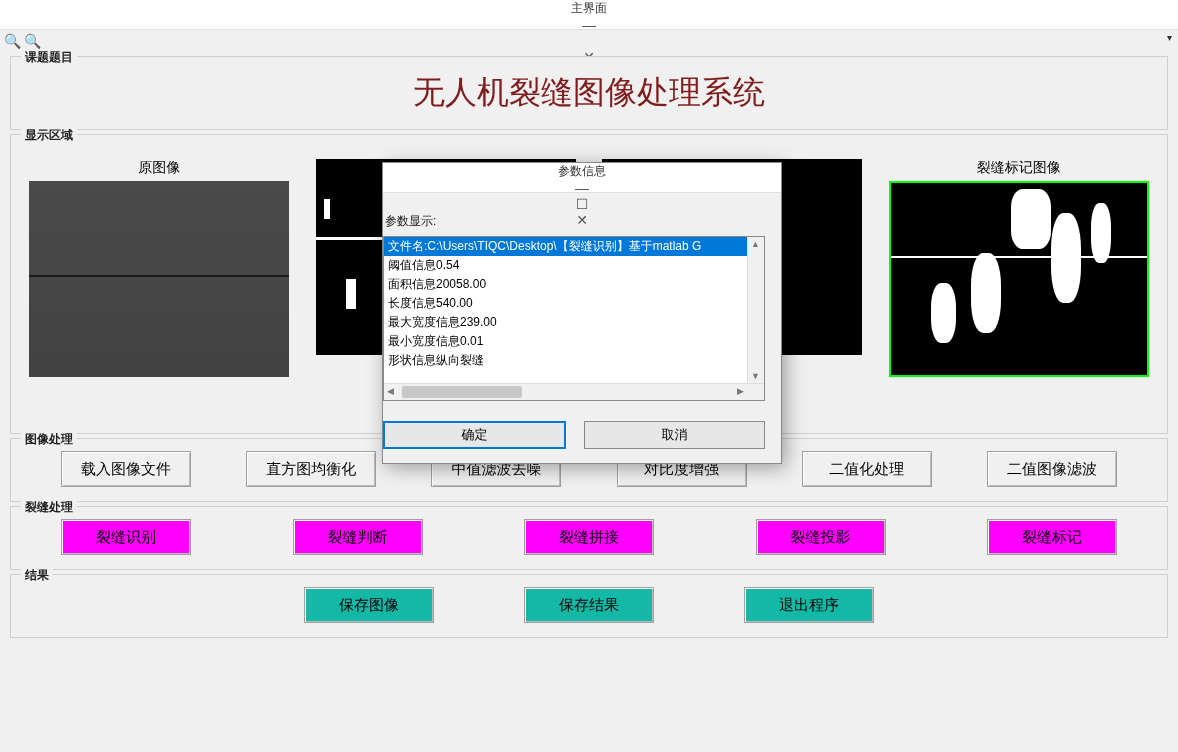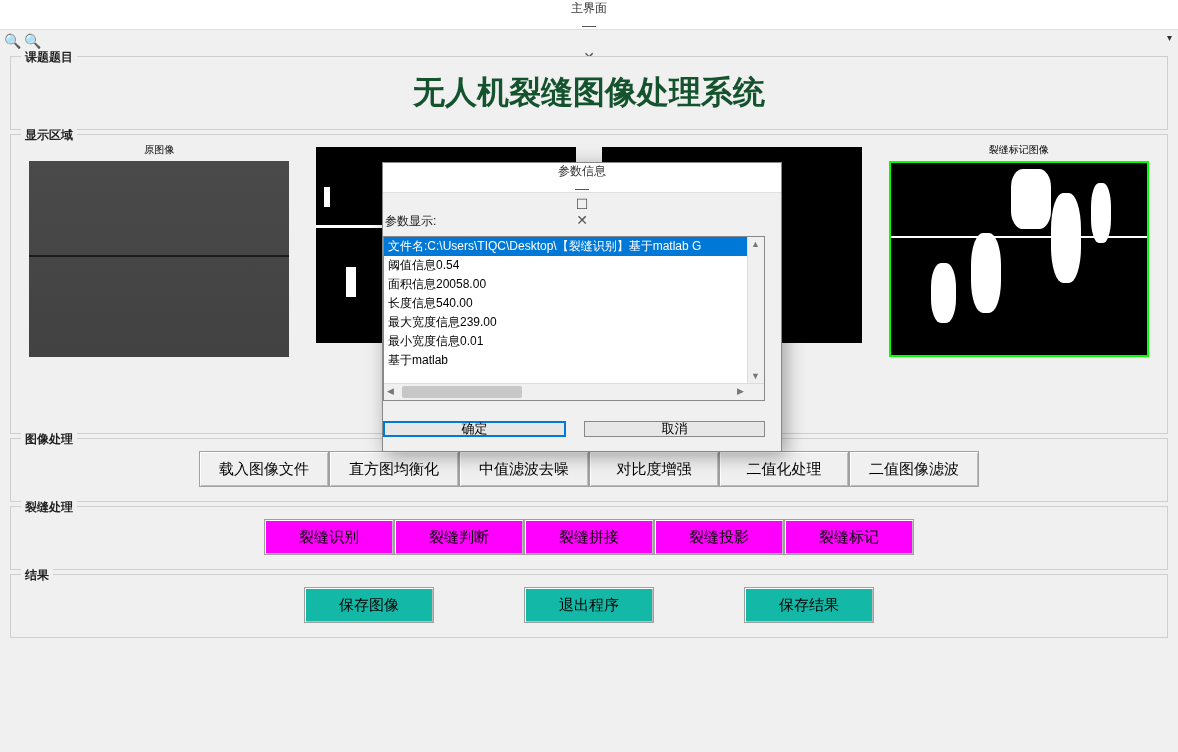--- a/index.html
+++ b/index.html
@@ -67,48 +67,47 @@
     font-weight:bold;
     font-size:12px;
     color:#222;
   }
 
   .app-title {
     text-align:center;
     font-family: "SimSun", serif;
     font-size:32px;
     padding:6px 0 4px 0;
-    color:#14532d;
-    font-weight:bold;
+    color:#7f1d1d;
   }
 
   .display-row { display:flex; gap:10px; align-items:flex-start; }
   .display-col { flex:1; text-align:center; }
-  .display-label { font-size:10px; margin-bottom:4px;}
+  .display-label { font-size:14px; margin-bottom:4px;margin-top:16px;}
   .img-box {
     width: 260px; height: 196px;
     background:#000;
     margin:0 auto;
     position:relative;
     overflow:hidden;
   }
   .img-box.lime-border { border:2px solid #00ff00; }
   .img-box.gray {
     background: linear-gradient(180deg,#4a4a4a 0%,#424242 100%);
   }
   .crack-line-h {
     position:absolute;left:0;right:0;top:48%;
     height:2px;background:#1a1a1a;
   }
   .crack-line-w {
     position:absolute;left:0;right:0;top:40%;
     height:3px;background:#fff;
   }
   .crack-blob { position:absolute;background:#fff; }
-  .btn-row { display:flex; justify-content:center; padding:4px 40px; }
+  .btn-row { display:flex; justify-content:space-between; padding:4px 40px; }
   .btn {
     min-width:130px;height:36px;
     background:#f0f0f0;
     border:1px solid #a0a0a0;
     display:flex;align-items:center;justify-content:center;
     font-size:15px;
     box-shadow: 1px 1px 0 #fff inset, -1px -1px 0 #bbb inset;
     cursor:pointer;
   }
   .btn.magenta { background:#ff00ff; }
@@ -145,21 +144,21 @@
   .dialog .scroll-v::before{content:"▲";position:absolute;top:2px;left:3px;font-size:9px;color:#777;}
   .dialog .scroll-v::after{content:"▼";position:absolute;bottom:2px;left:3px;font-size:9px;color:#777;}
   .dialog .scroll-h {
     position:absolute;left:0;right:0;bottom:0;height:17px;background:#f0f0f0;border-top:1px solid #ddd;
   }
   .dialog .scroll-h::before{content:"◀";position:absolute;left:3px;top:2px;font-size:9px;color:#777;}
   .dialog .scroll-h::after{content:"▶";position:absolute;right:20px;top:2px;font-size:9px;color:#777;}
   .dialog .scroll-h .thumb{position:absolute;left:18px;top:2px;width:120px;height:12px;background:#c7c7c7;border-radius:2px;}
   .dialog .btns { display:flex; gap:18px; margin-top:20px; }
   .dialog .dbtn {
-    flex:1;height:16px;display:flex;align-items:center;justify-content:center;
+    flex:1;height:28px;display:flex;align-items:center;justify-content:center;
     border:1px solid #888;background:#e7e7e7;font-size:13px;cursor:pointer;
   }
   .dialog .dbtn.primary { border:2px solid #0078d7; background:#e7e7e7;}
   
   #group-display { height: 300px; }
 </style>
 </head>
 <body>
 
 <div class="main-window">
@@ -243,22 +242,22 @@
       <div class="btn magenta">裂缝拼接</div>
       <div class="btn magenta">裂缝投影</div>
       <div class="btn magenta">裂缝标记</div>
     </div>
   </div>
 
   <div class="group">
     <span class="group-title">结果</span>
     <div class="btn-row center">
       <div class="btn lime">保存图像</div>
+      <div class="btn lime">保存结果</div>
       <div class="btn lime">退出程序</div>
-      <div class="btn lime">保存结果</div>
     </div>
   </div>
 
 </div>
 
 <div class="dialog">
   <div class="titlebar">
     <div class="app-icon"></div>
     <div class="title-text">参数信息</div>
     <div class="spacer"></div>
@@ -269,21 +268,21 @@
   <div class="body">
     <div class="lbl">参数显示:</div>
     <div class="listbox">
       <div class="rows">
         <div class="row selected">文件名:C:\Users\TIQC\Desktop\【裂缝识别】基于matlab G</div>
         <div class="row">阈值信息0.54</div>
         <div class="row">面积信息20058.00</div>
         <div class="row">长度信息540.00</div>
         <div class="row">最大宽度信息239.00</div>
         <div class="row">最小宽度信息0.01</div>
-        <div class="row">基于matlab</div>
+        <div class="row">形状信息纵向裂缝</div>
       </div>
       <div class="scroll-v"></div>
       <div class="scroll-h">
           <div class="thumb"></div>
         </div>
     </div>
     <div class="btns">
       <div class="dbtn primary">确定</div>
       <div class="dbtn">取消</div>
     </div>

